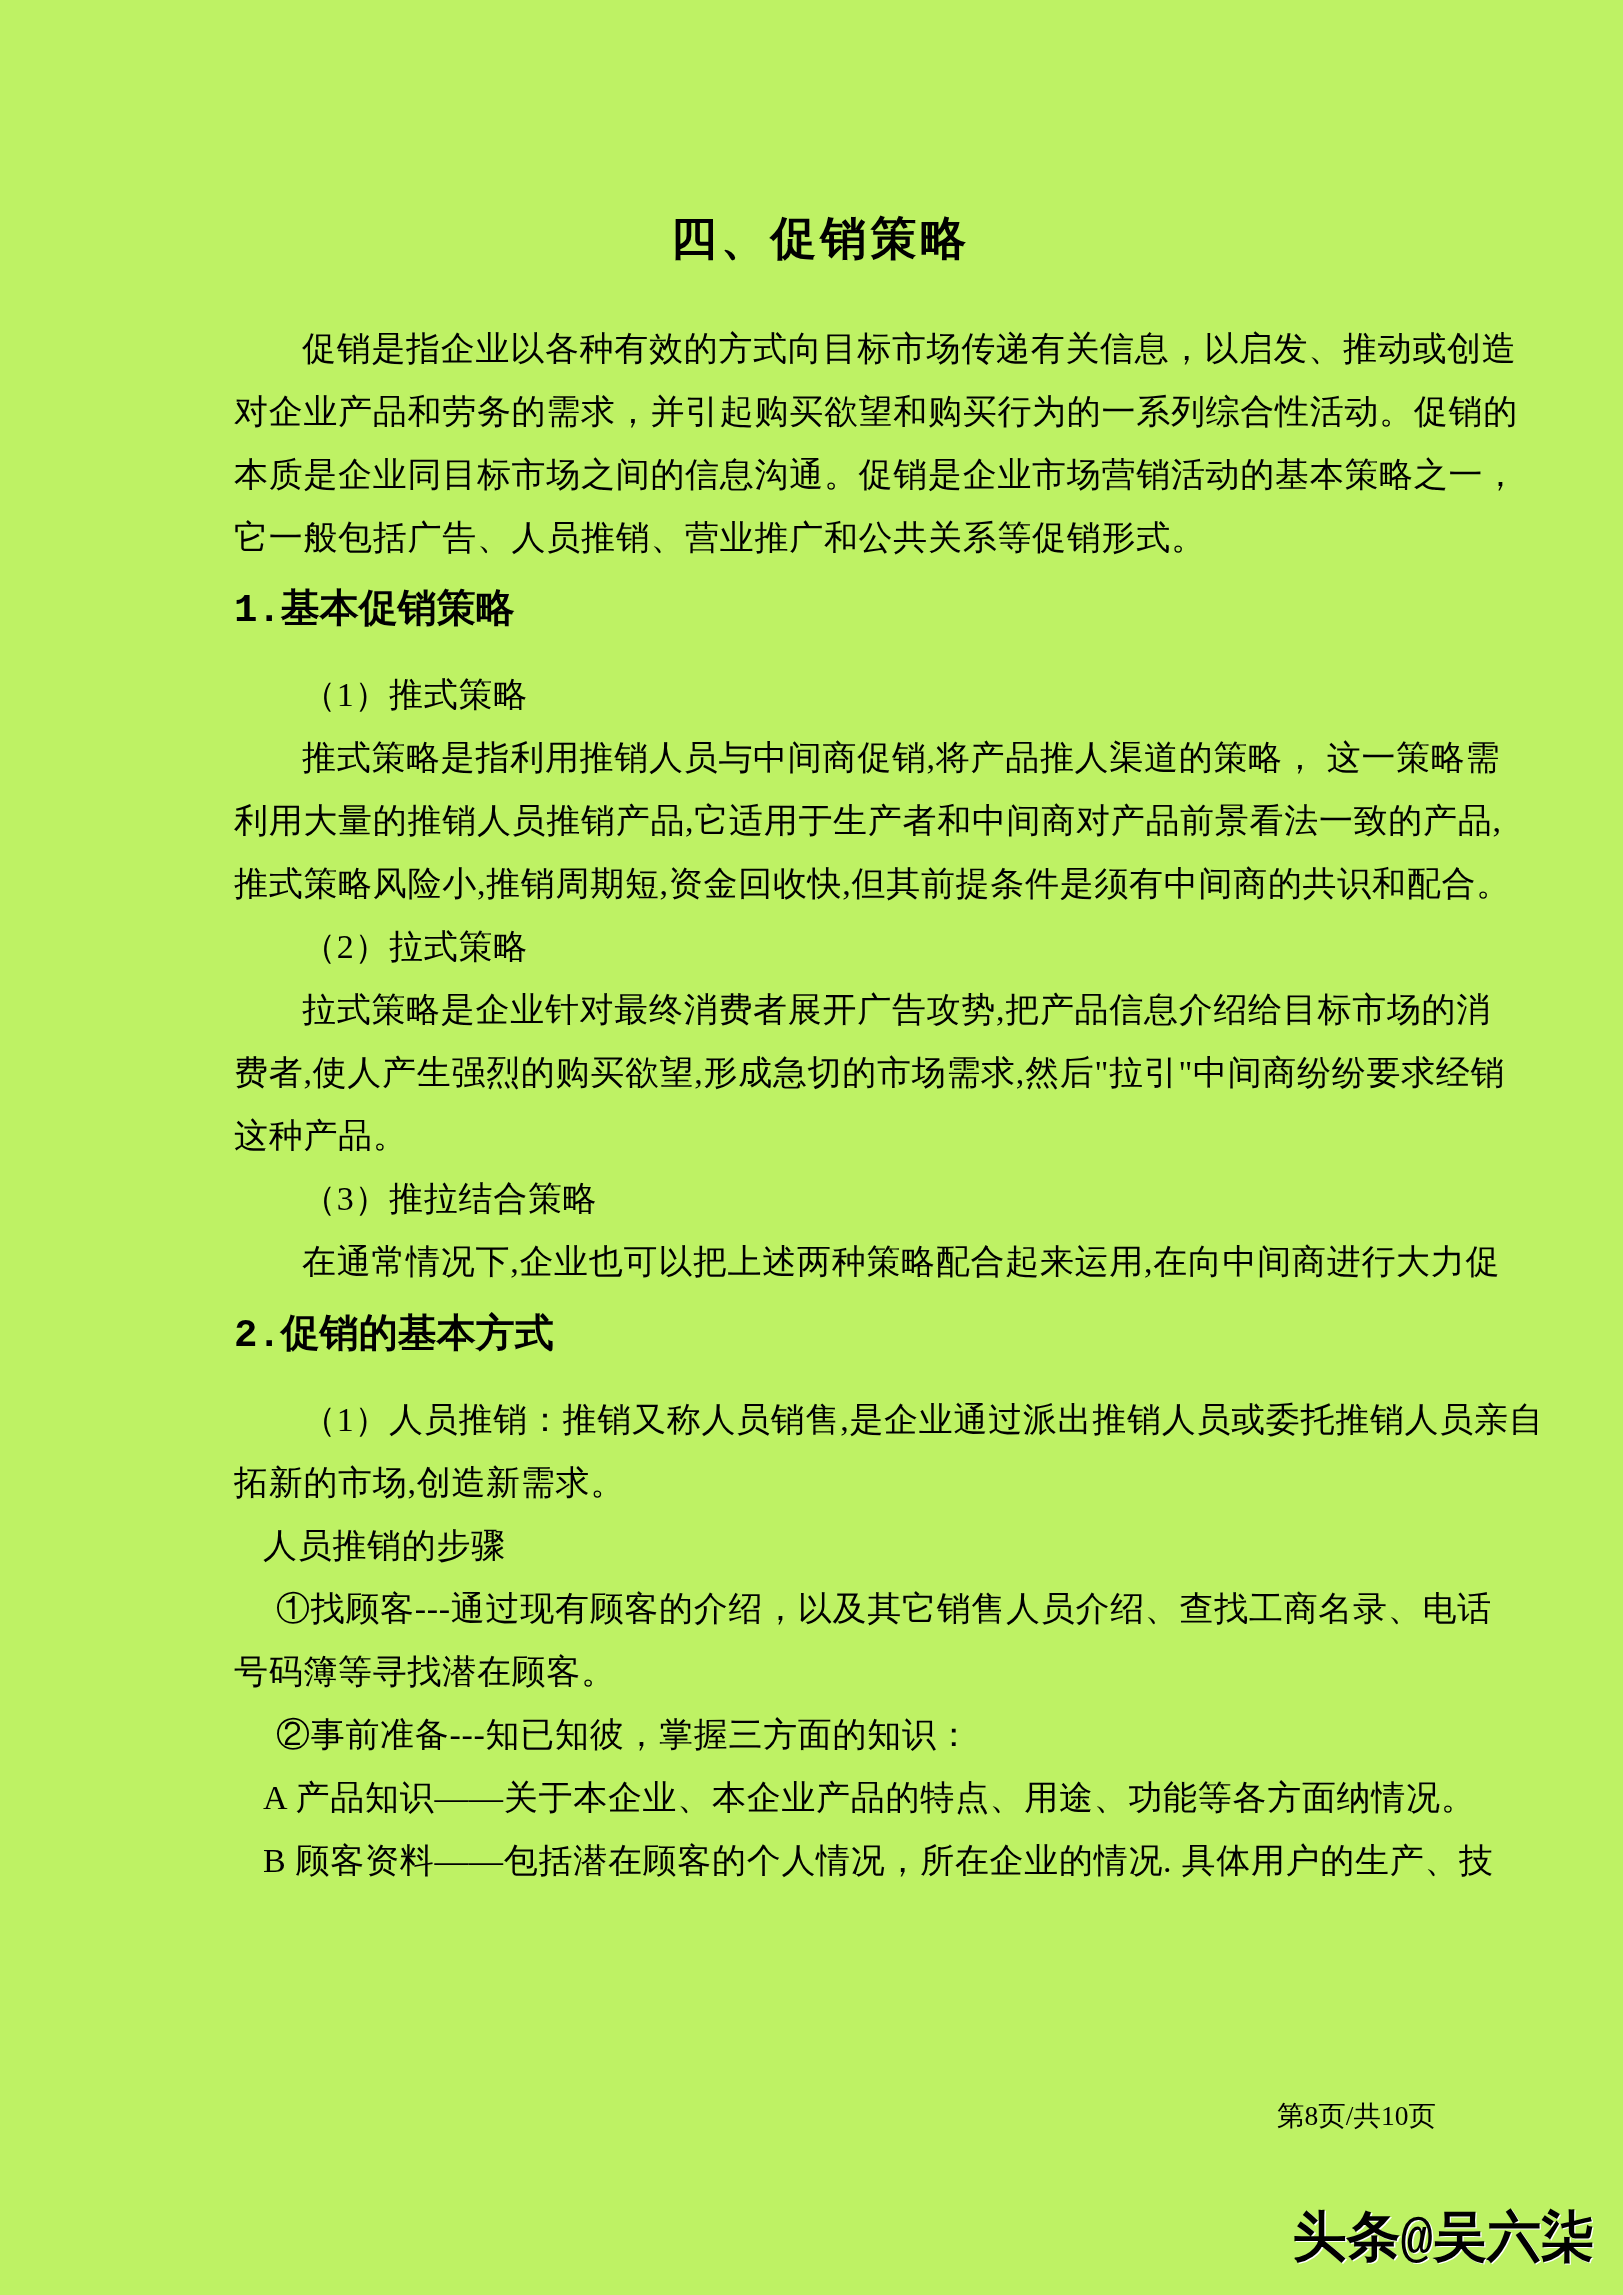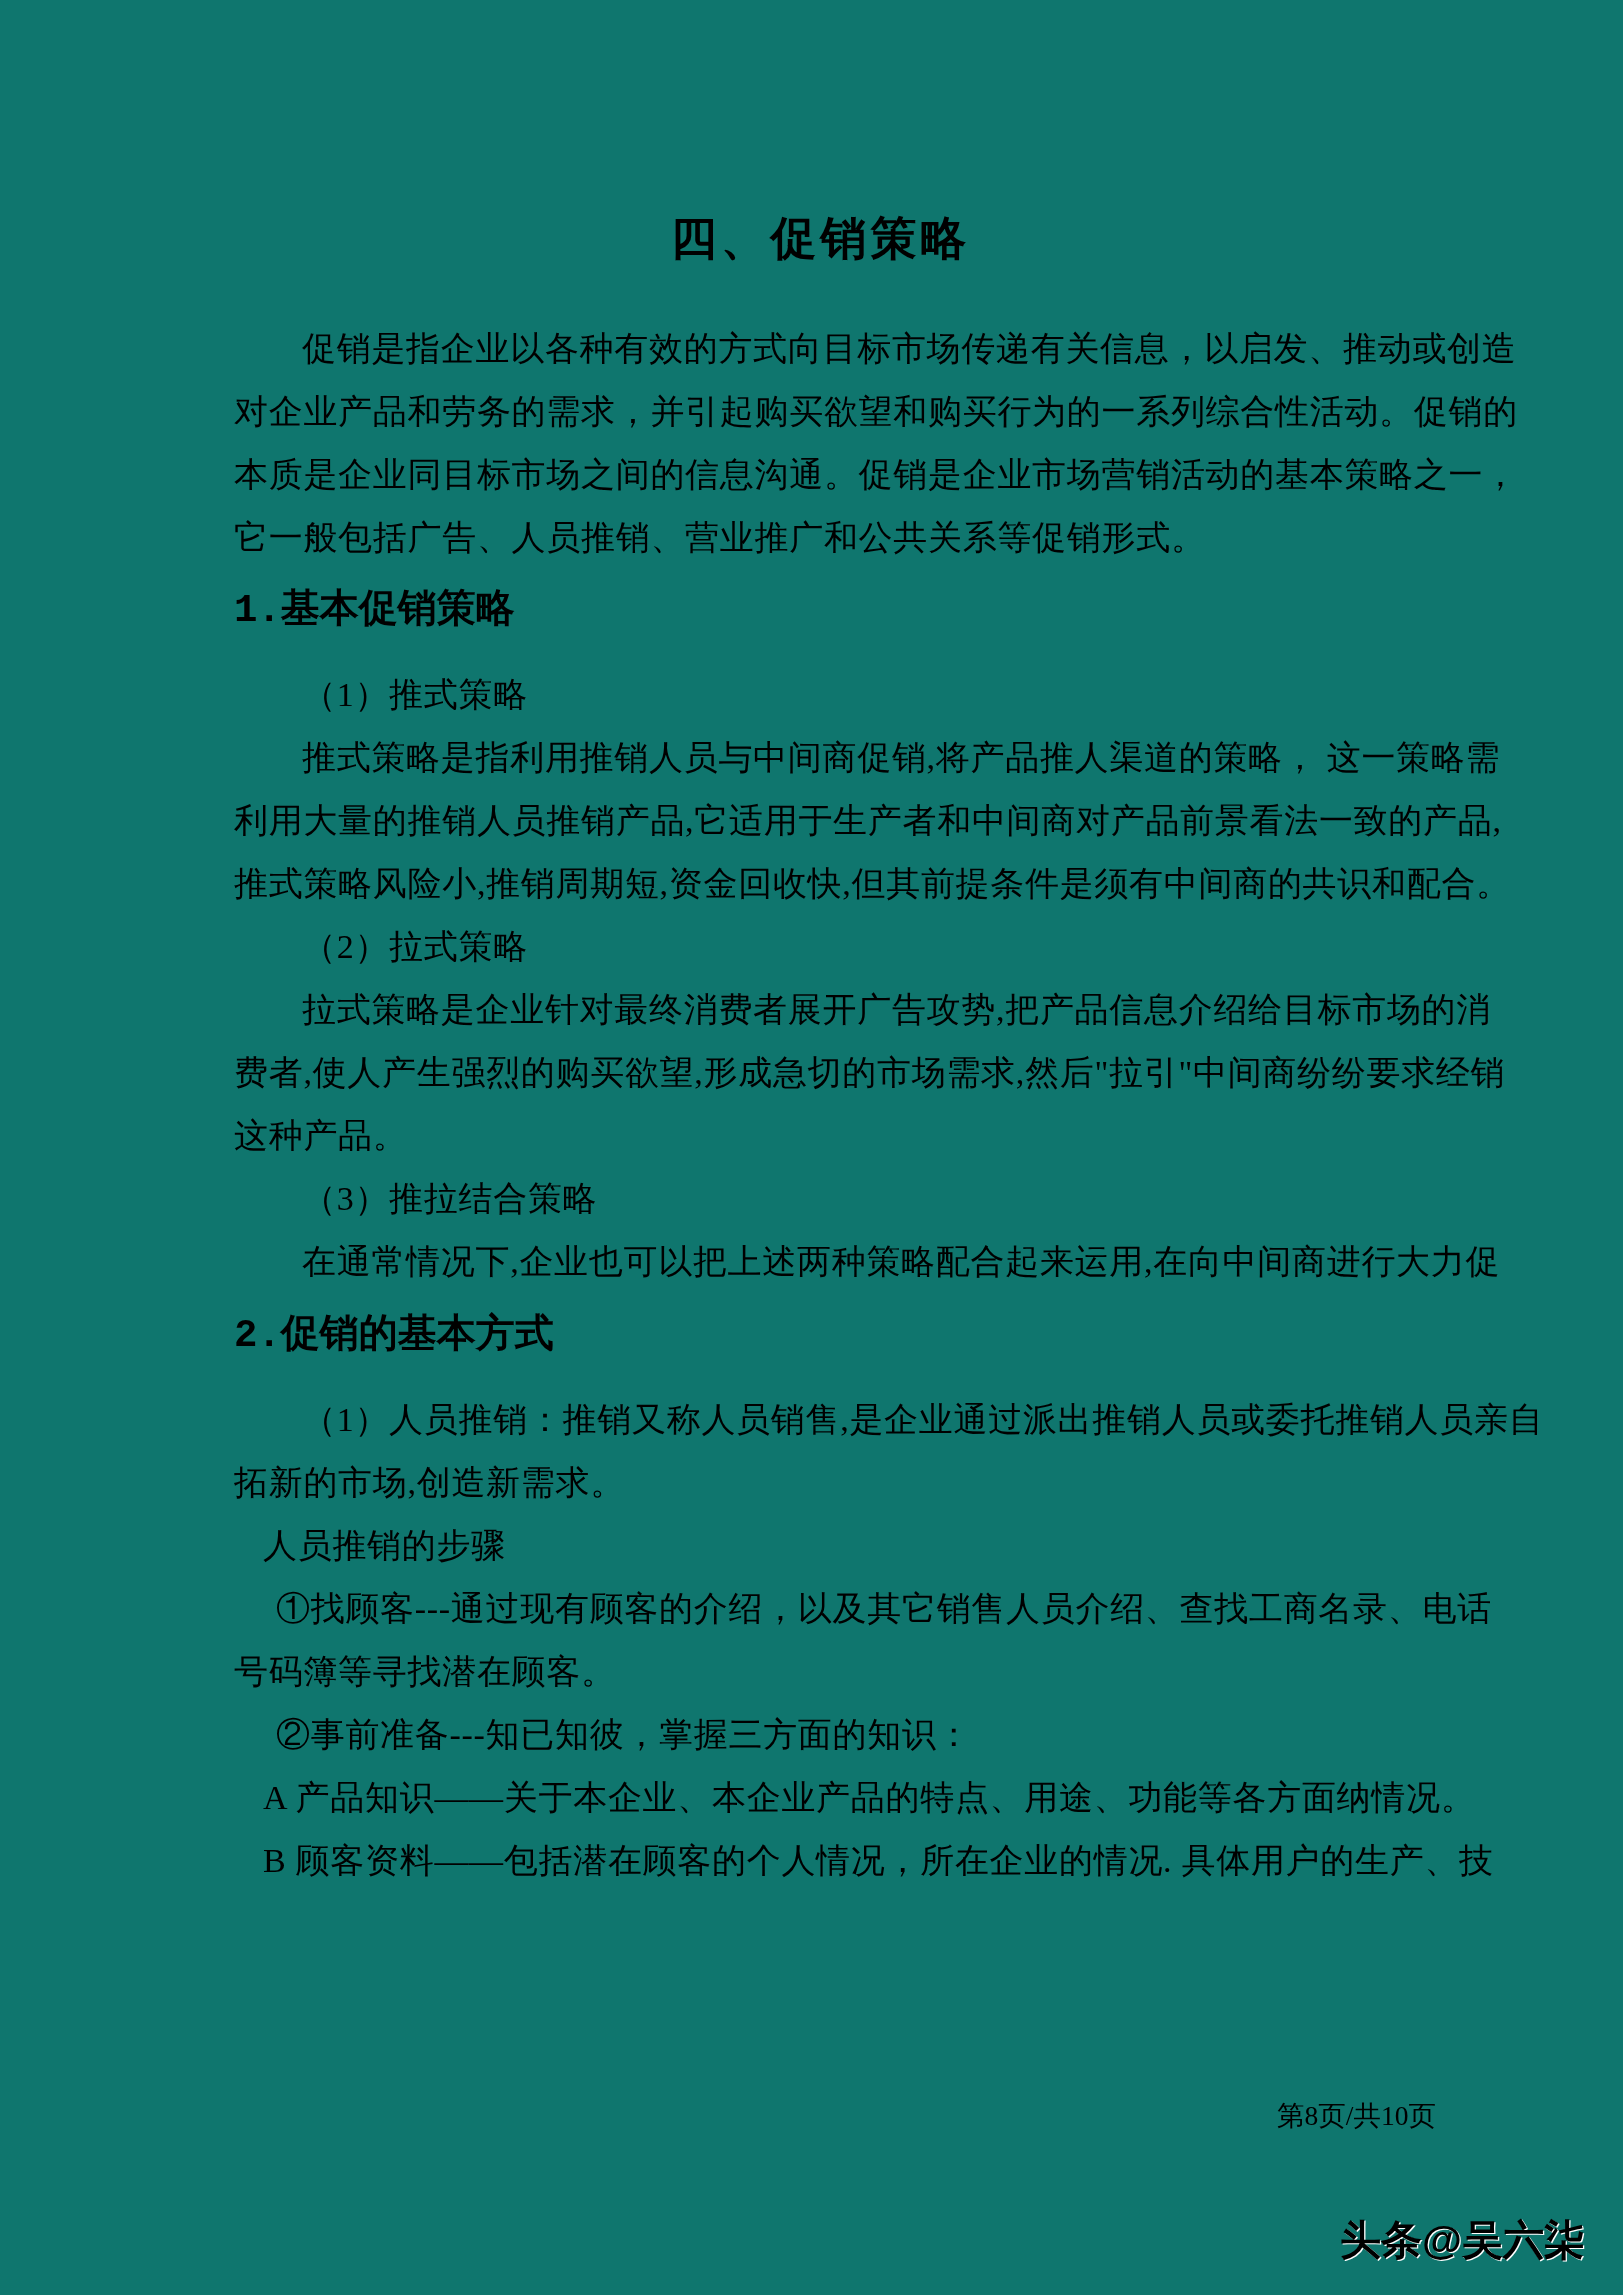--- a/index.html
+++ b/index.html
@@ -4,21 +4,21 @@
 <style>
   html, body {
     margin: 0;
     padding: 0;
     background: #ffffff;
   }
   .page {
     position: relative;
     width: 1623px;
     height: 2295px;
-    background: #0f766e;
+    background: #bef264;
     overflow: hidden;
     font-family: "Liberation Serif", "DejaVu Serif", serif;
     color: #000000;
   }
   .content {
     position: absolute;
     left: 234px;
     top: 209px;
     width: 1173px;
   }
@@ -56,24 +56,24 @@
     top: 2097px;
     right: 187px;
     font-size: 27.5px;
     line-height: 37px;
     font-family: "Liberation Serif", "DejaVu Serif", serif;
     white-space: nowrap;
   }
   .watermark {
     position: absolute;
     top: 2215px;
-    right: 38px;
-    font-family: Liberation Sans, sans-serif;
+    right: 28px;
+    font-family: Liberation Mono, monospace;
     font-weight: 800;
-    font-size: 41px;
+    font-size: 54px;
     line-height: 51px;
     color: #000000;
     text-shadow: 1.3px 1.3px 0 #ffffff;
     white-space: nowrap;
   }
 </style>
 </head>
 <body>
 
 <div class="page">

